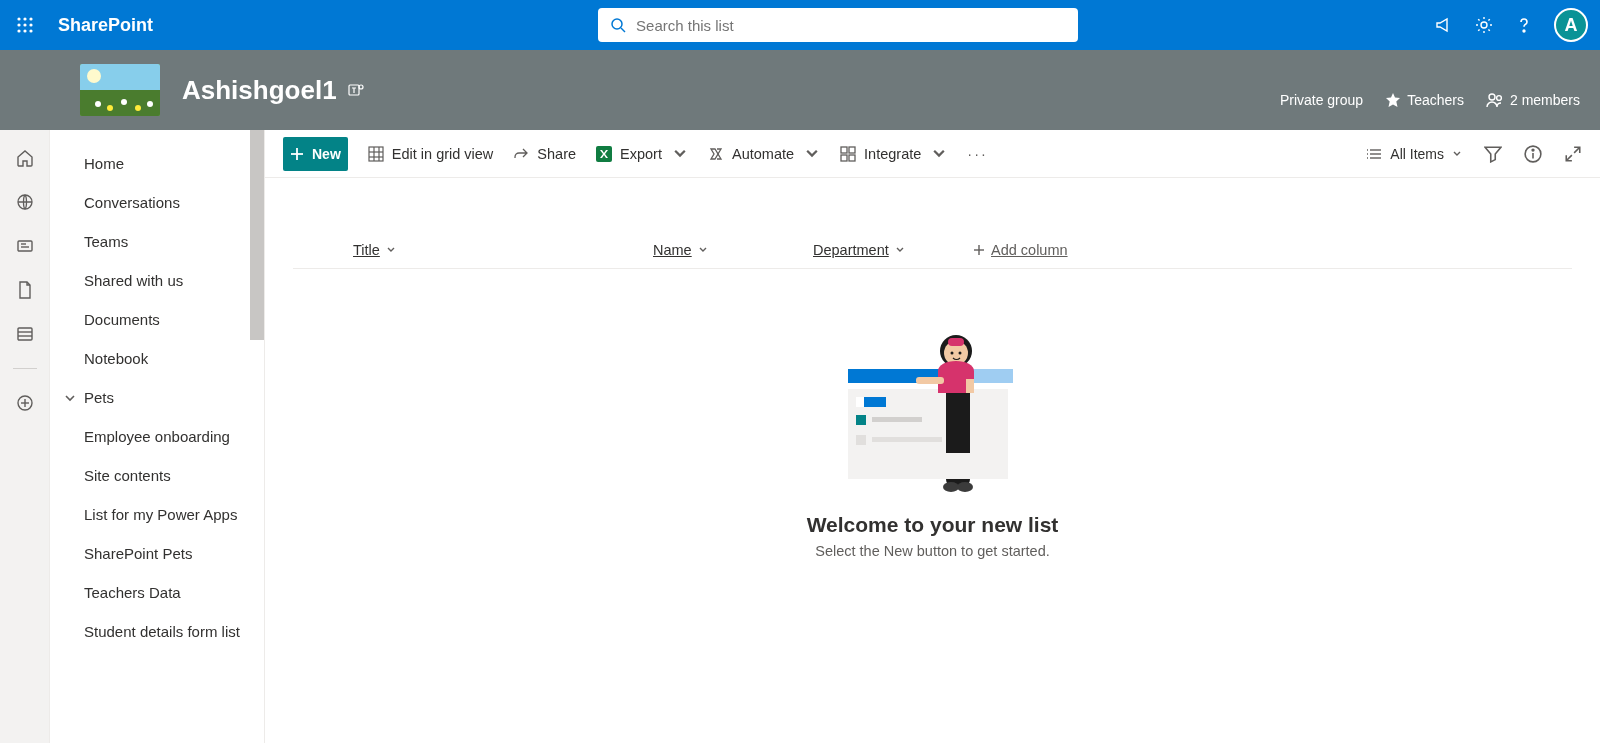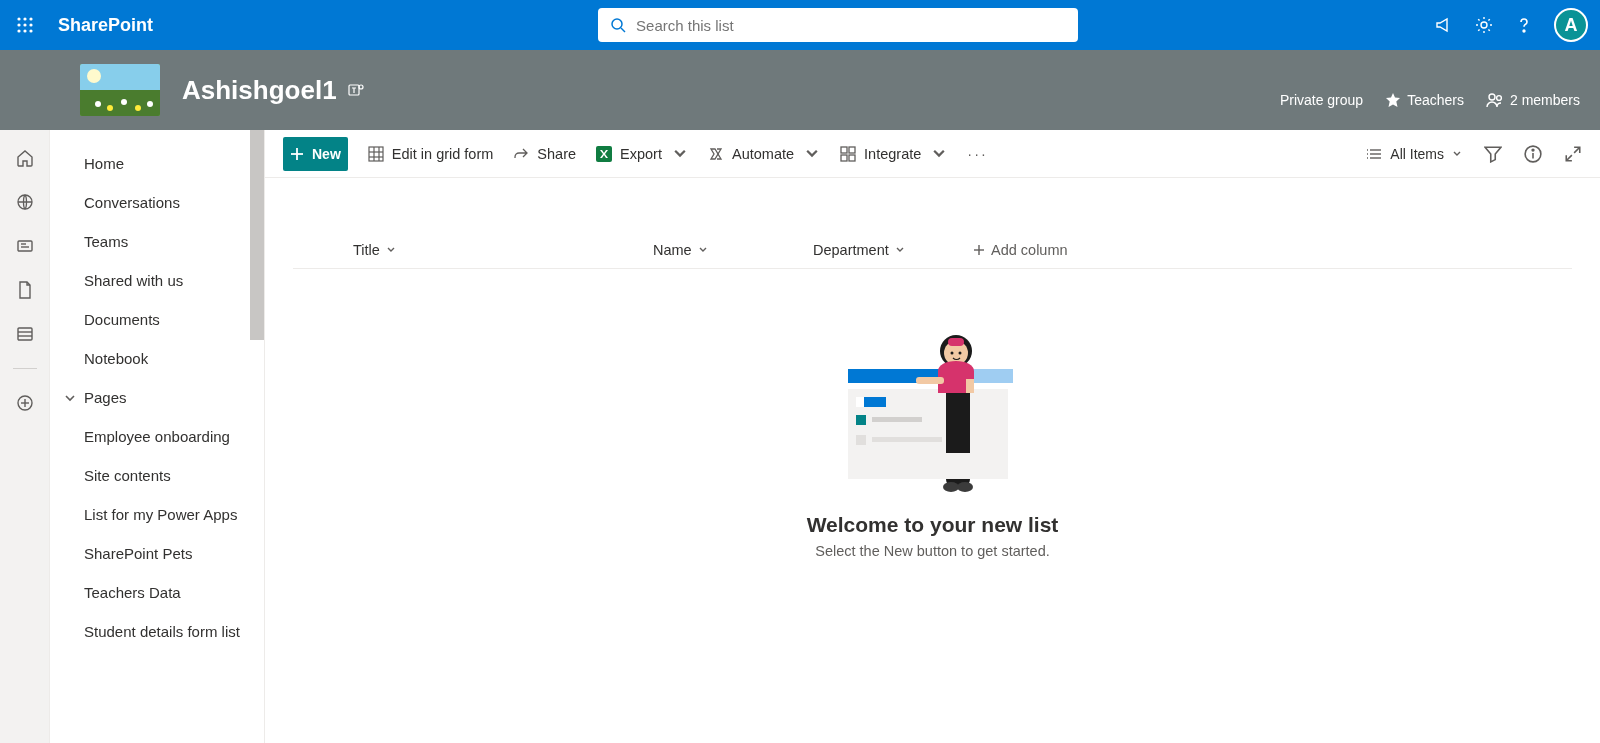--- a/index.html
+++ b/index.html
@@ -40,21 +40,21 @@
   .cmd-right { margin-left:auto; display:flex; align-items:center; gap:22px; }
   .view-switch { display:flex; align-items:center; gap:8px; cursor:pointer; color:#323130; }
   .icon-btn { width:18px; height:18px; color:#605e5c; cursor:pointer; }
 
   .content { flex:1; overflow-y:auto; padding: 24px 28px 40px 28px; position:relative; }
   .list-title-box { border:4px solid #d92626; padding: 8px 30px 12px 12px; display:inline-flex; align-items:center; gap:12px; }
   .list-title { font-size:22px; color:#323130; }
   .star { color:#a19f9d; font-size:18px; }
 
   .cols-row { display:flex; align-items:center; margin-top:40px; border-bottom:1px solid #edebe9; padding: 0 0 10px 60px; gap:0; }
-  .col-h { display:flex; align-items:center; gap:6px; color:#323130; font-size:14.5px; cursor:pointer; }
+  .col-h { display:flex; align-items:center; gap:6px; color:#323130; font-size:14.5px; cursor:pointer;text-decoration:underline; }
   .col-title { width:300px; }
   .col-name { width:160px; }
   .col-dept { width:160px; }
   .col-add { color:#605e5c; display:flex; align-items:center; gap:6px; }
 
   .empty { display:flex; flex-direction:column; align-items:center; margin-top:60px; color:#323130; }
   .empty h2 { font-weight:600; font-size:21px; margin-top:14px; }
   .empty p { color:#605e5c; margin-top:6px; font-size:14.5px; }
   .illus { width:190px; height:170px; position:relative; }
   svg { display:block; }
@@ -187,21 +187,21 @@
       <div class="nav-item">Home</div>
       <div class="nav-item">Conversations</div>
       <div class="nav-item">Teams</div>
       <div class="nav-item">Shared with us</div>
       <div class="nav-item">Documents</div>
       <div class="nav-item">Notebook</div>
       <div class="nav-item pages">
         <svg width="12" height="12" viewBox="0 0 12 12" fill="none" stroke="#605e5c" stroke-width="1.6">
             <path d="M2 4l4 4 4-4"></path>
           </svg>
-        <span>Pages</span>
+        <span>Pets</span>
       </div>
       <div class="nav-item">Employee onboarding</div>
       <div class="nav-item">Site contents</div>
       <div class="nav-item">List for my Power Apps</div>
       <div class="nav-item">SharePoint Pets</div>
       <div class="nav-item">Teachers Data</div>
       <div class="nav-item">Student details form list</div>
     </div>
   </div>
 
@@ -215,21 +215,21 @@
         <span>New</span>
       </button>
       <div class="cmd">
         <svg viewBox="0 0 16 16" fill="none" stroke="#605e5c" stroke-width="1.2">
             <rect x="1" y="1" width="14" height="14"></rect>
             <line x1="1" y1="6" x2="15" y2="6"></line>
             <line x1="1" y1="11" x2="15" y2="11"></line>
             <line x1="6" y1="1" x2="6" y2="15"></line>
             <line x1="11" y1="1" x2="11" y2="15"></line>
           </svg>
-        <span>Edit in grid form</span>
+        <span>Edit in grid view</span>
       </div>
       <div class="cmd">
         <svg viewBox="0 0 16 16" fill="none" stroke="#605e5c" stroke-width="1.3">
             <path d="M10 3l4 4-4 4M14 7H6c-2 0-4 1-4 4v1"></path>
           </svg>
         <span>Share</span>
       </div>
       <div class="cmd">
         <svg viewBox="0 0 16 16">
             <rect width="16" height="16" rx="2" fill="#107c41"></rect>

